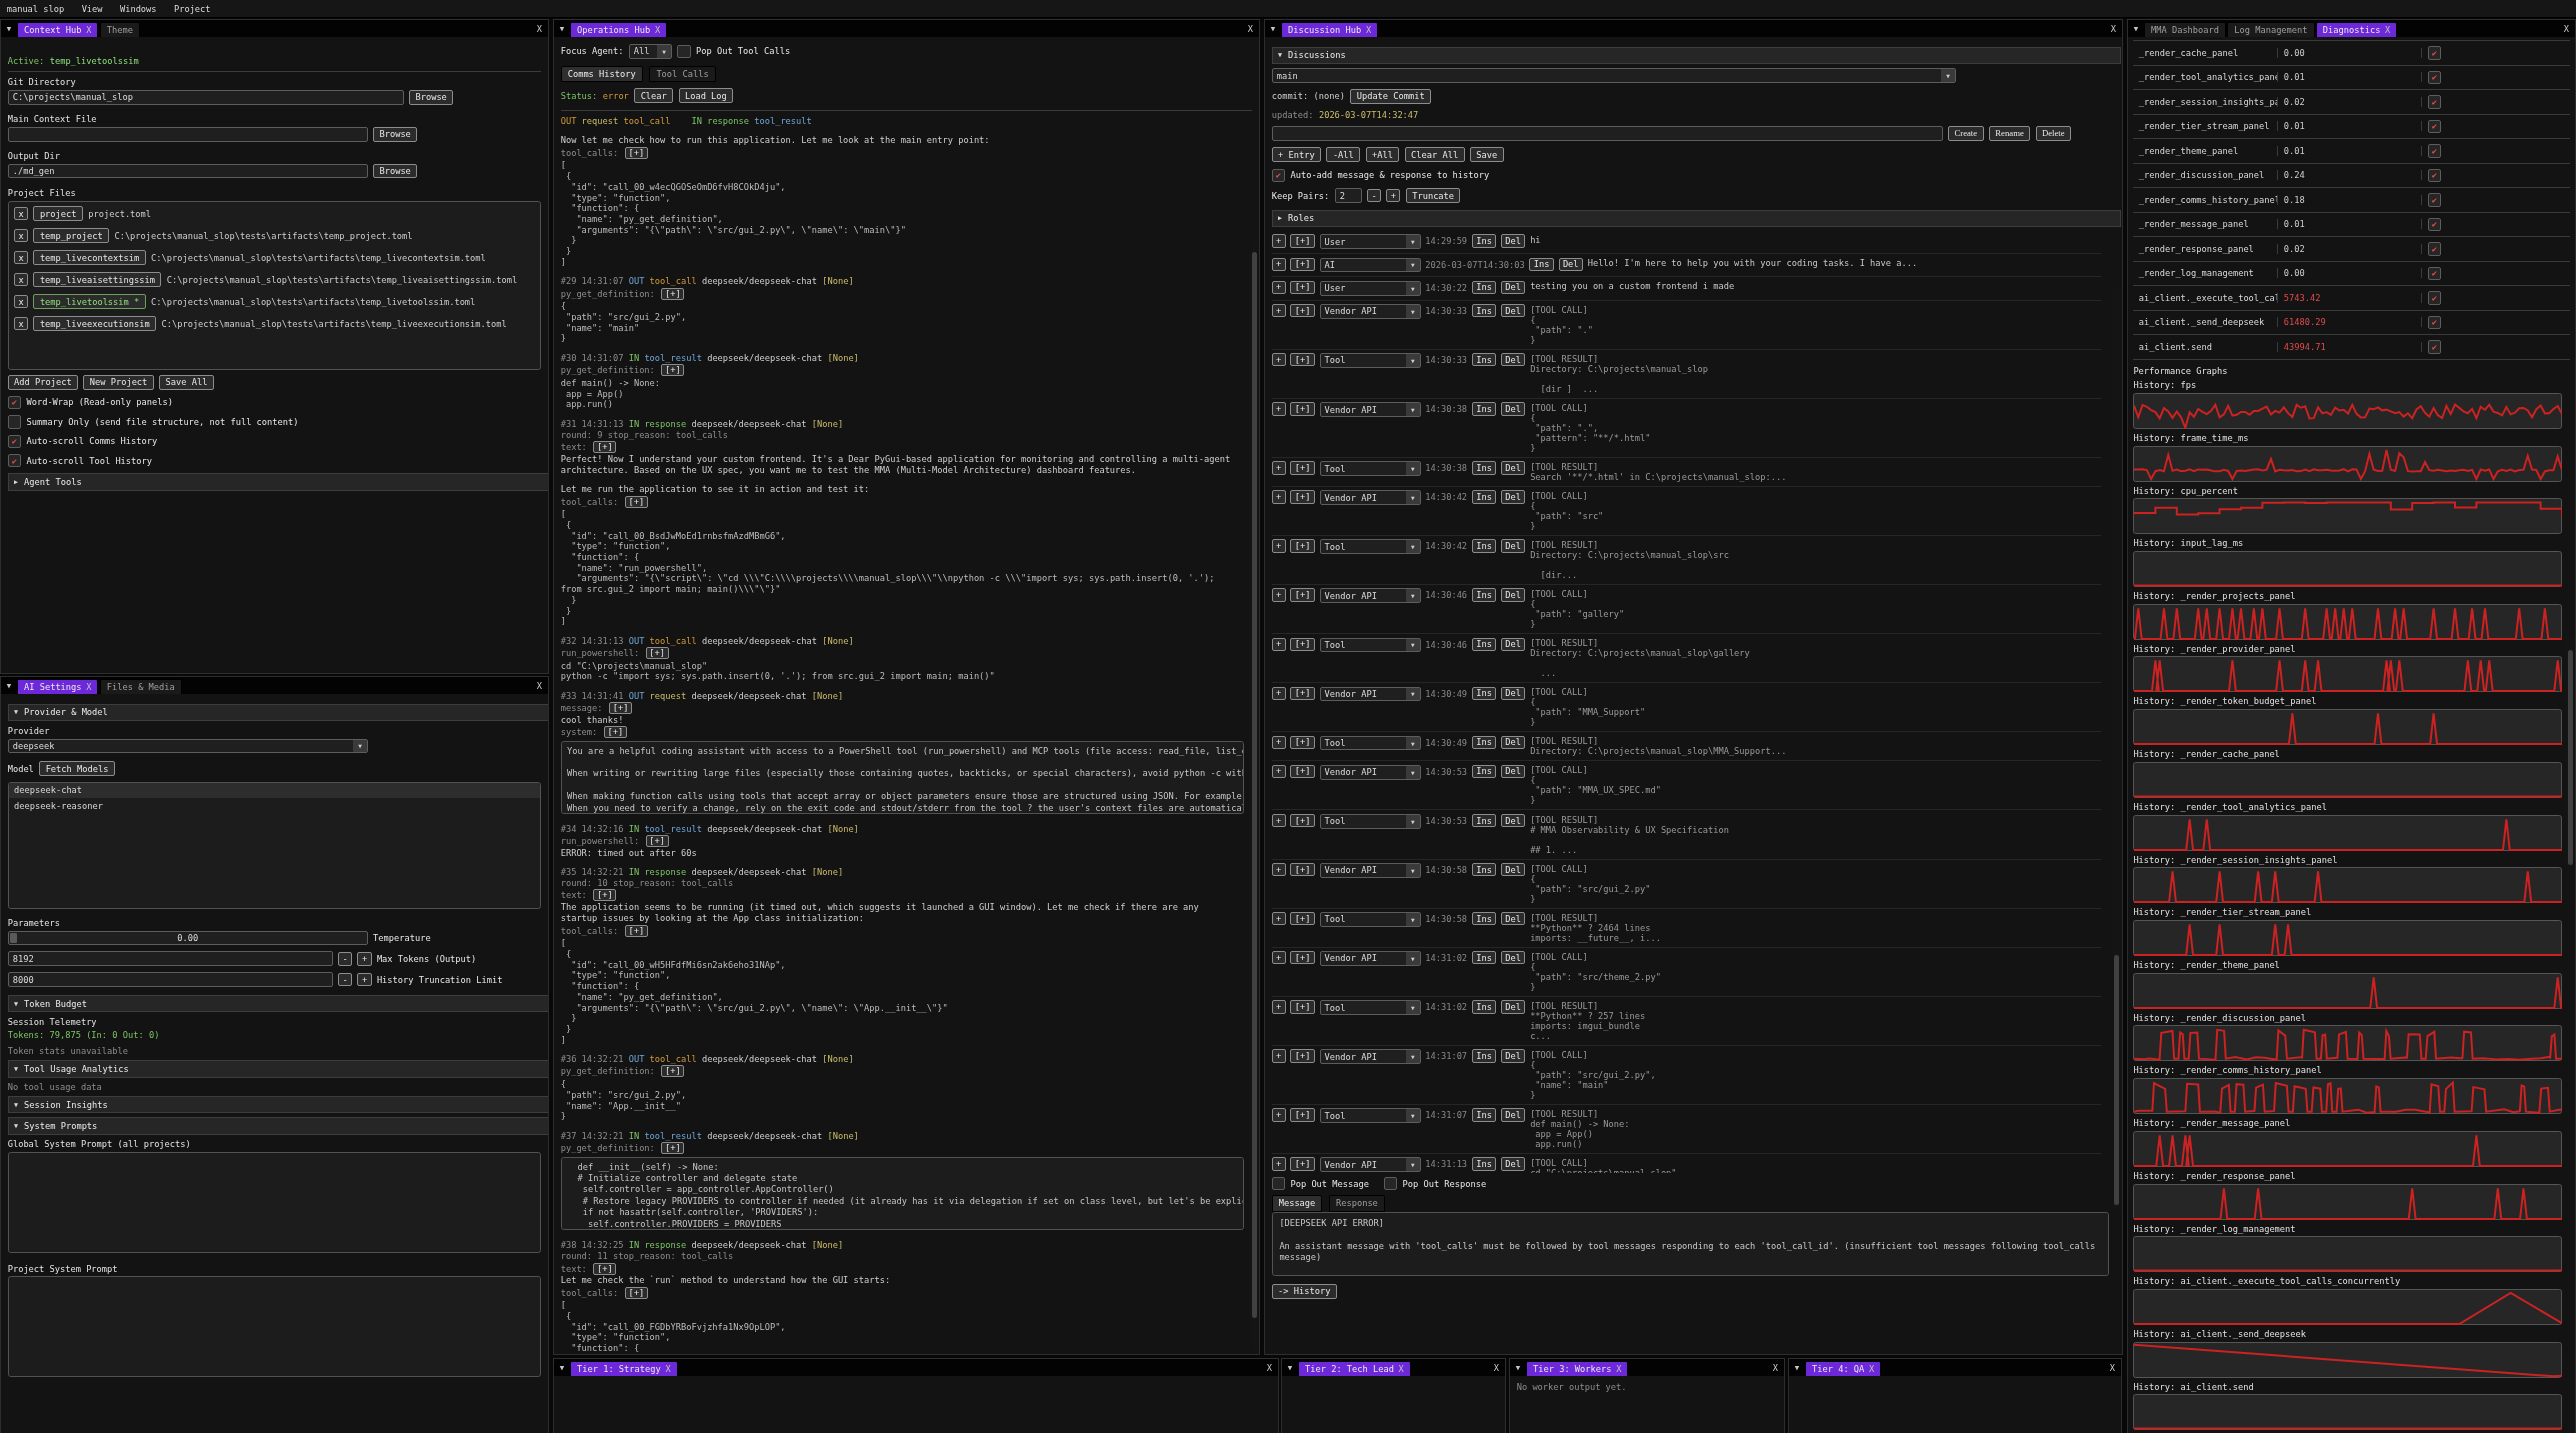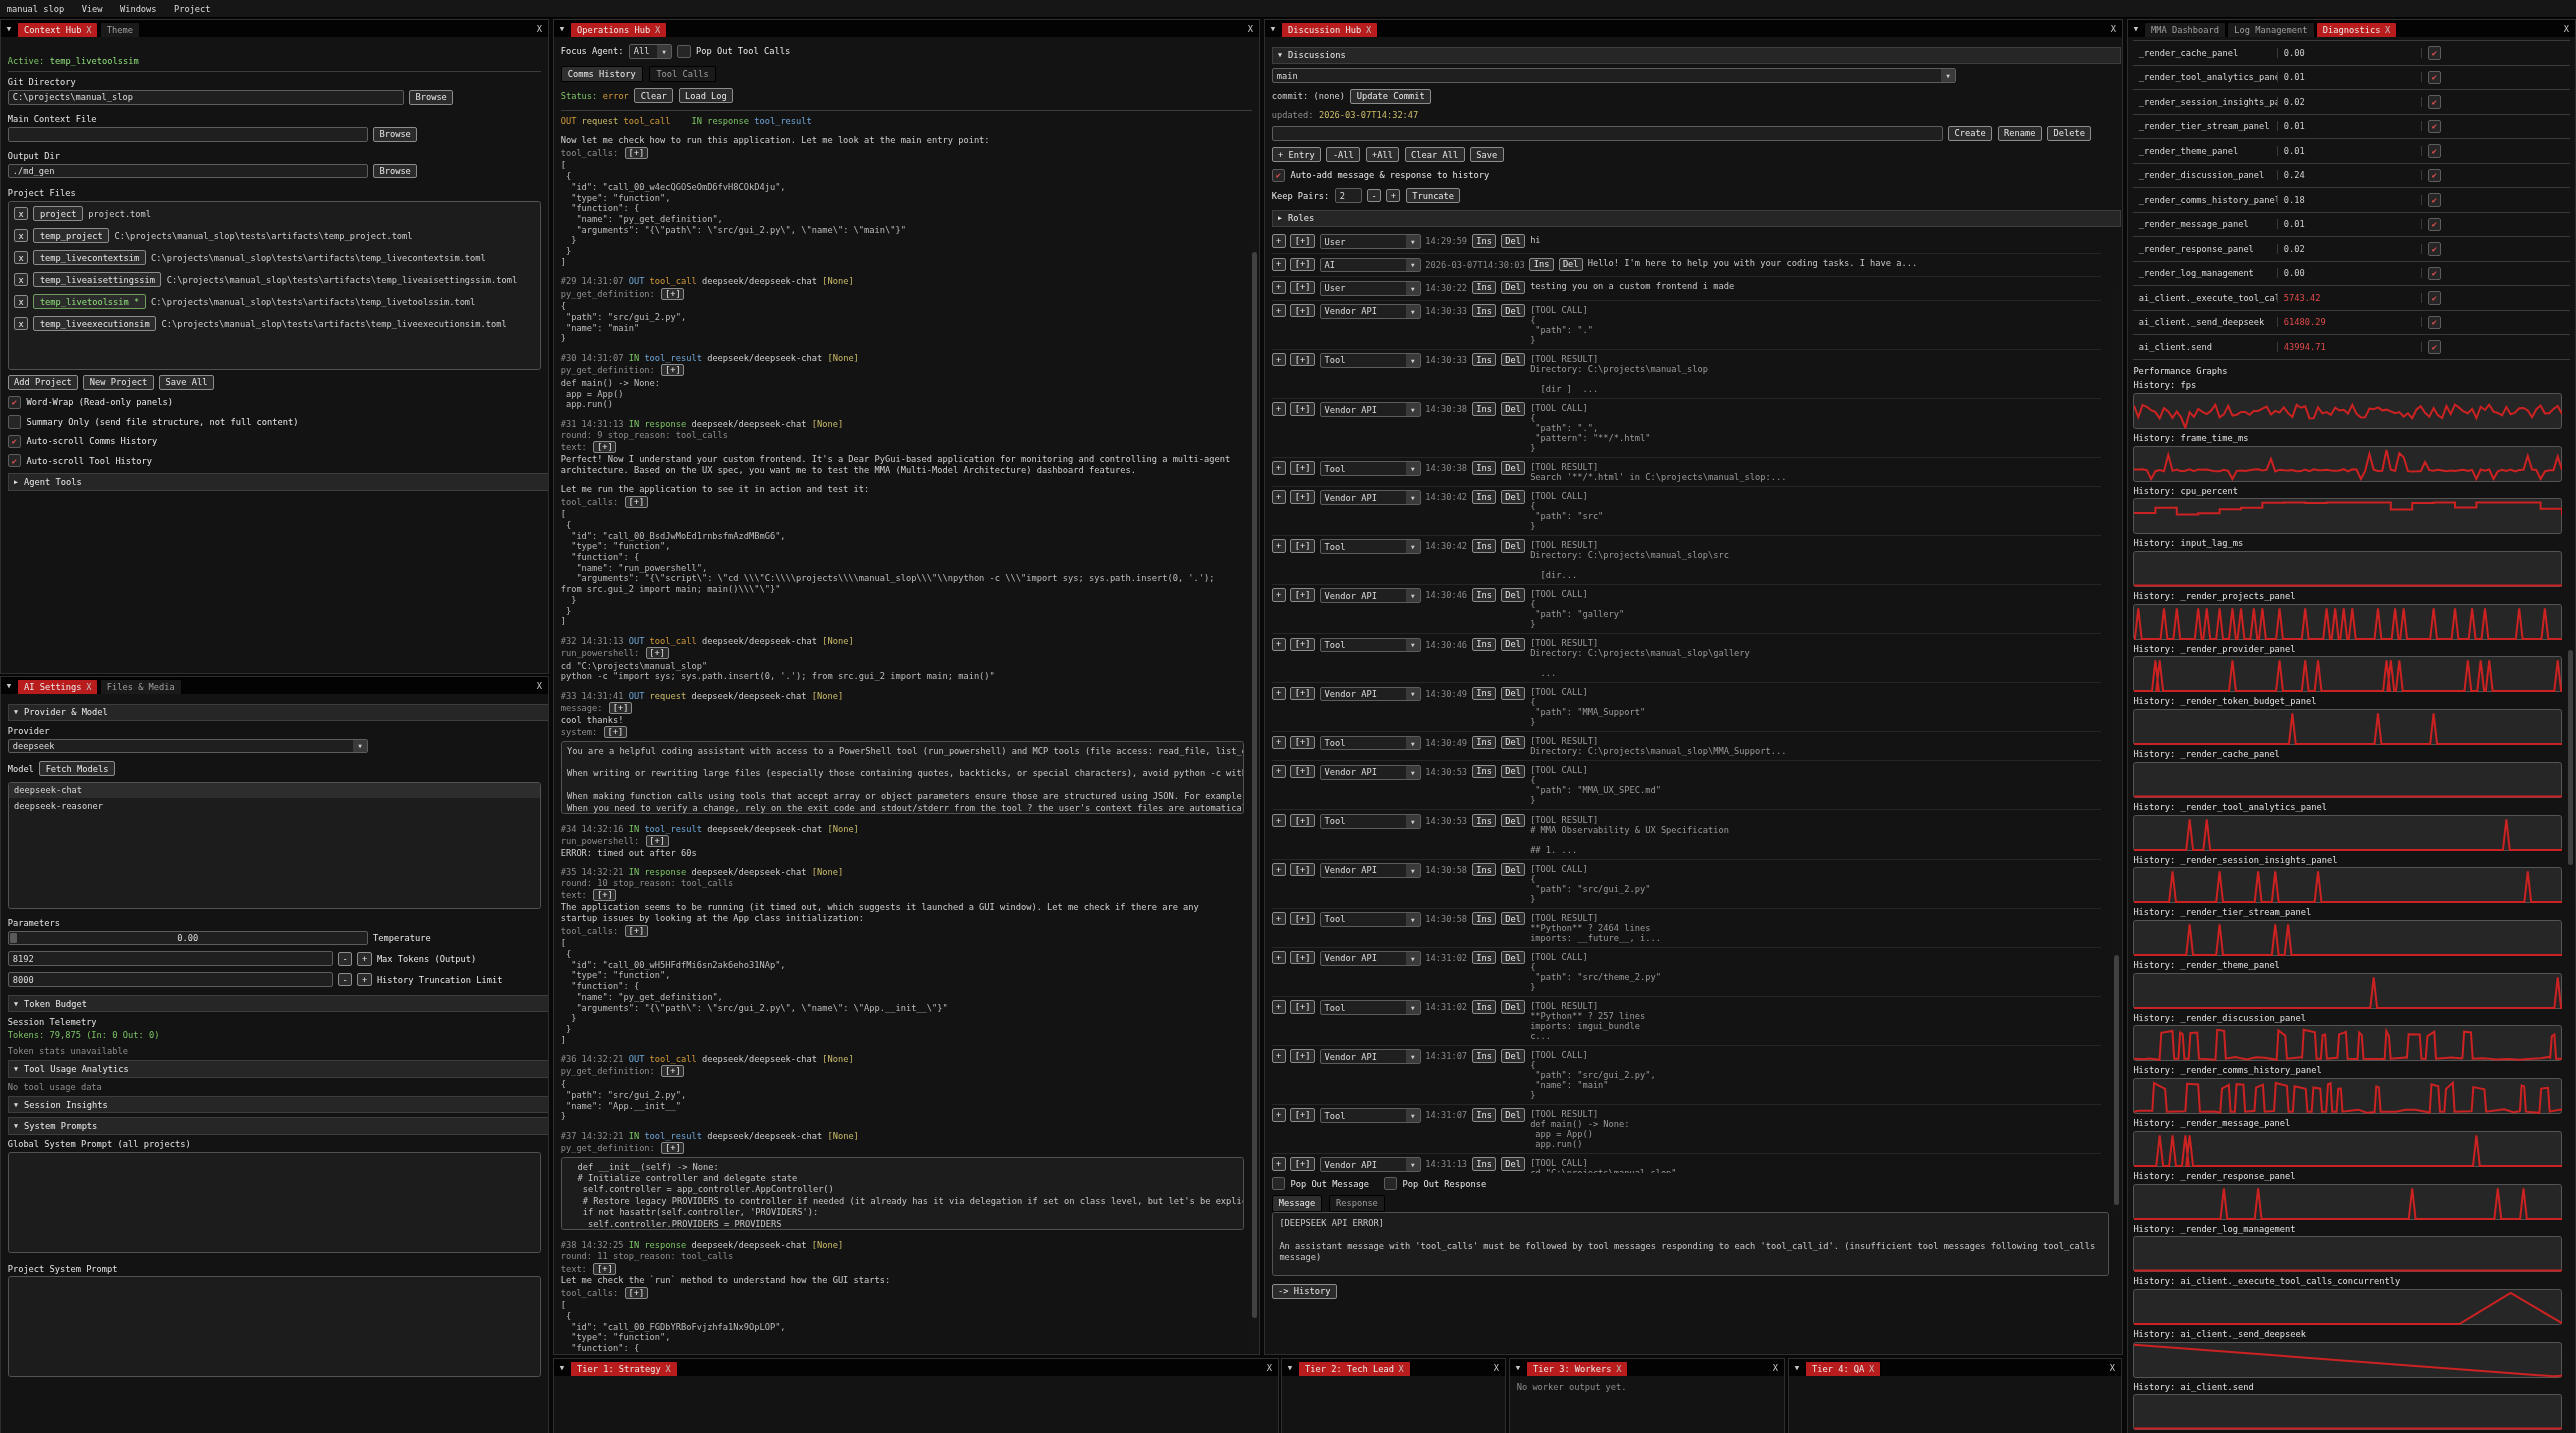--- a/index.html
+++ b/index.html
@@ -7,21 +7,21 @@
        font-family:"DejaVu Sans Mono",monospace;font-size:8.7px;color:#cfcfcf;}
   #root{position:absolute;inset:0;}
   .menubar{position:absolute;left:0;top:0;width:2576px;height:17.4px;background:#161616;
            display:flex;align-items:center;gap:17.4px;padding-left:6.7px;color:#dcdcdc;border-bottom:0.7px solid #000;}
   .menubar span{cursor:default;}
   .win{position:absolute;background:#131313;border:0.7px solid #2e2e2e;box-sizing:border-box;overflow:hidden;}
   .titlebar{position:absolute;left:0;top:0;right:0;height:17.4px;background:#030303;display:flex;align-items:flex-end;}
   .collapsebtn{width:16px;height:17.4px;display:flex;align-items:center;justify-content:center;color:#c8c8c8;font-size:7.4px;}
   .tab{height:14.8px;display:flex;align-items:center;gap:4.7px;padding:0 6px;background:#1a1a1a;color:#9f9f9f;
        border:0.7px solid #000;border-bottom:none;border-radius:2px 2px 0 0;margin-right:1.3px;white-space:nowrap;}
-  .tab.active{background:#b91c1c;color:#ececec;}
+  .tab.active{background:#6d28d9;color:#ececec;}
   .tab .x{color:#c2c2c2;}
   .title-x{margin-left:auto;width:17.4px;height:17.4px;display:flex;align-items:center;justify-content:center;color:#cccccc;}
   .content{position:absolute;left:0;top:17.4px;right:0;bottom:0;padding:5.4px 6.7px;box-sizing:border-box;overflow:hidden;}
   .lbl{color:#e4e4e4;margin:4.7px 0 2.7px;}
   .row{display:flex;align-items:center;gap:5.4px;}
   .input{background:#1f1f1f;border:0.7px solid #5d5d5d;border-radius:2px;height:14.8px;color:#dddddd;
          display:flex;align-items:center;padding:0 4px;box-sizing:border-box;white-space:nowrap;overflow:hidden;}
   .btn{background:#2b2b2b;border:0.7px solid #8d8d8d;border-radius:2px;height:14.8px;padding:0 5.4px;color:#e8e8e8;
        display:inline-flex;align-items:center;white-space:nowrap;box-sizing:border-box;}
   .btn.sm{padding:0 3.4px;height:13.4px;}
@@ -423,21 +423,21 @@
         <span class="arrow">▼</span>
       </div>
       <div class="row" style="margin-top:6px;">
         <span class="t">commit: (none)</span>
         <div class="btn">Update Commit</div>
       </div>
       <div class="row" style="margin-top:6px;">
         <span class="dim">updated:</span>
         <span class="yel">2026-03-07T14:32:47</span>
       </div>
-      <div class="row" style="margin-top:6px;">
+      <div class="row" style="margin-top:6px;font-family:Liberation Serif, serif;">
         <div class="input" style="width:671px;"></div>
         <div id="disc-crud" class="row">
             <div class="btn">Create</div>
             <div class="btn">Rename</div>
             <div class="btn">Delete</div>
           </div>
       </div>
       <div class="row" style="margin-top:6.7px;" id="disc-entrybtns">
           <div class="btn">+ Entry</div>
           <div class="btn">-All</div>

